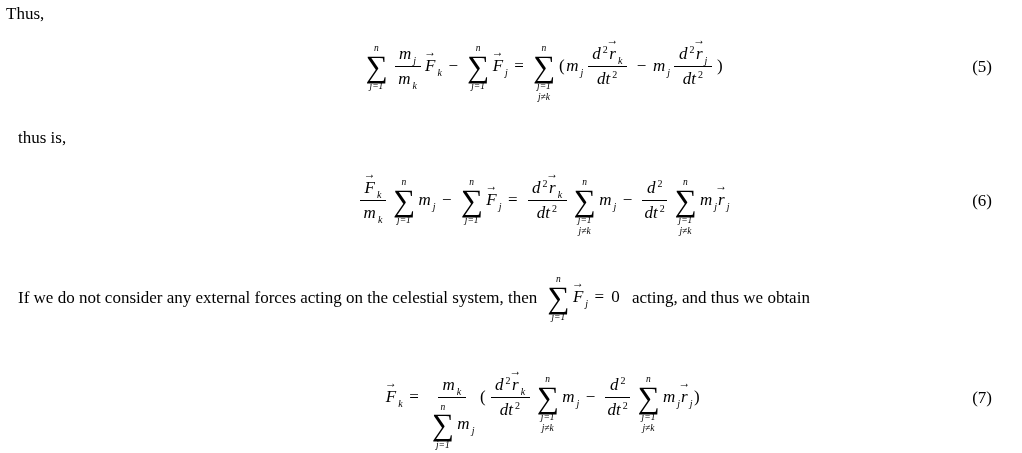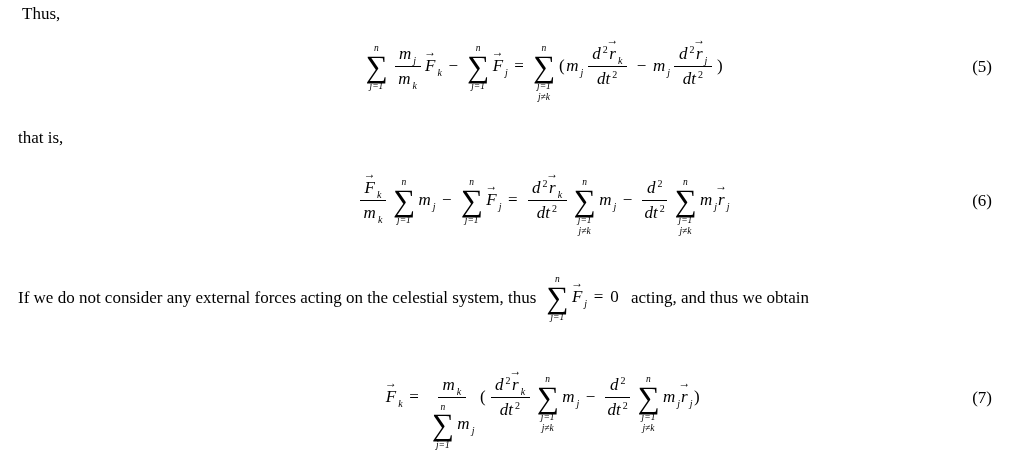--- a/index.html
+++ b/index.html
@@ -2,21 +2,21 @@
 <html><head>
 <meta charset="utf-8">
 <style>
   html,body{margin:0;padding:0;background:#fff;}
   .page{
     width:1022px;height:453px;background:#ffffff;color:#000000;
     font-family:"Liberation Serif","DejaVu Serif",serif;
     display:flex;flex-direction:column;overflow:hidden;position:relative;
   }
   .text-line{font-size:17px;line-height:20px;margin:0;}
-  .p-thus{margin:4px 0 0 22px;}
+  .p-thus{margin:4px 0 0 6px;}
   .p-thatis{margin:20px 0 0 18px;}
   .para{display:flex;align-items:center;height:44px;margin:32px 0 0 18px;font-size:17px;}
   .para .seg{white-space:pre;}
   .inline-math{display:inline-flex;align-items:center;margin:0 7px;font-size:17px;}
   .eq-line{position:relative;display:flex;align-items:center;justify-content:center;}
   #eq5-line{margin-top:2px;height:82px;}
   #eq6-line{margin-top:10px;height:86px;}
   #eq7-line{margin-top:28px;height:100px;}
   .eq{display:flex;align-items:center;font-size:17px;margin-left:64px;}
   .eq-num{position:absolute;right:30px;top:50%;transform:translateY(-50%);font-size:17px;}
@@ -74,21 +74,21 @@
             <span class="fnum"><span class="mrow"><span class="mgroup"><span class="mi">d</span><span class="msup"><span class="mn">2</span></span></span><span class="mgroup"><span class="vec"><span class="arrow">→</span><span class="mi">r</span></span><span class="msub"><span class="mi">k</span></span></span></span></span>
             <span class="fden"><span class="mgroup"><span class="mi">dt</span><span class="msup"><span class="mn">2</span></span></span></span>
           </span><span class="mo">−</span><span class="mgroup"><span class="mi">m</span><span class="msub"><span class="mi">j</span></span></span><span class="frac">
             <span class="fnum"><span class="mrow"><span class="mgroup"><span class="mi">d</span><span class="msup"><span class="mn">2</span></span></span><span class="mgroup"><span class="vec"><span class="arrow">→</span><span class="mi">r</span></span><span class="msub"><span class="mi">j</span></span></span></span></span>
             <span class="fden"><span class="mgroup"><span class="mi">dt</span><span class="msup"><span class="mn">2</span></span></span></span>
           </span><span class="mn">)</span></span>
       </div>
     <div class="eq-num">(5)</div>
   </div>
 
-  <p class="text-line p-thatis">that is,</p>
+  <p class="text-line p-thatis">thus is,</p>
 
   <div class="eq-line" id="eq6-line">
     <div class="eq">
         <span class="mrow"><span class="frac">
             <span class="fnum"><span class="mgroup"><span class="vec"><span class="arrow">→</span><span class="mi">F</span></span><span class="msub"><span class="mi">k</span></span></span></span>
             <span class="fden"><span class="mgroup"><span class="mi">m</span><span class="msub"><span class="mi">k</span></span></span></span>
           </span><span class="sum">
             <span class="sum-top">n</span>
             <span class="sum-sigma">∑</span>
             <span class="sum-bots">
@@ -119,21 +119,21 @@
             <span class="sum-bots">
               <span class="sum-bot">j=1</span>
               <span class="sum-bot">j≠k</span>
             </span>
           </span><span class="mgroup"><span class="mi">m</span><span class="msub"><span class="mi">j</span></span></span><span class="mgroup"><span class="vec"><span class="arrow">→</span><span class="mi">r</span></span><span class="msub"><span class="mi">j</span></span></span></span>
       </div>
     <div class="eq-num">(6)</div>
   </div>
 
   <div class="para">
-    <span class="seg">If we do not consider any external forces acting on the celestial system, thus</span>
+    <span class="seg">If we do not consider any external forces acting on the celestial system, then</span>
     <span class="inline-math">
         <span class="mrow"><span class="sum">
             <span class="sum-top">n</span>
             <span class="sum-sigma">∑</span>
             <span class="sum-bots">
               <span class="sum-bot">j=1</span>
             </span>
           </span><span class="mgroup"><span class="vec"><span class="arrow">→</span><span class="mi">F</span></span><span class="msub"><span class="mi">j</span></span></span><span class="mo">=</span><span class="mn">0</span></span>
       </span>
     <span class="seg"> acting, and thus we obtain</span>

